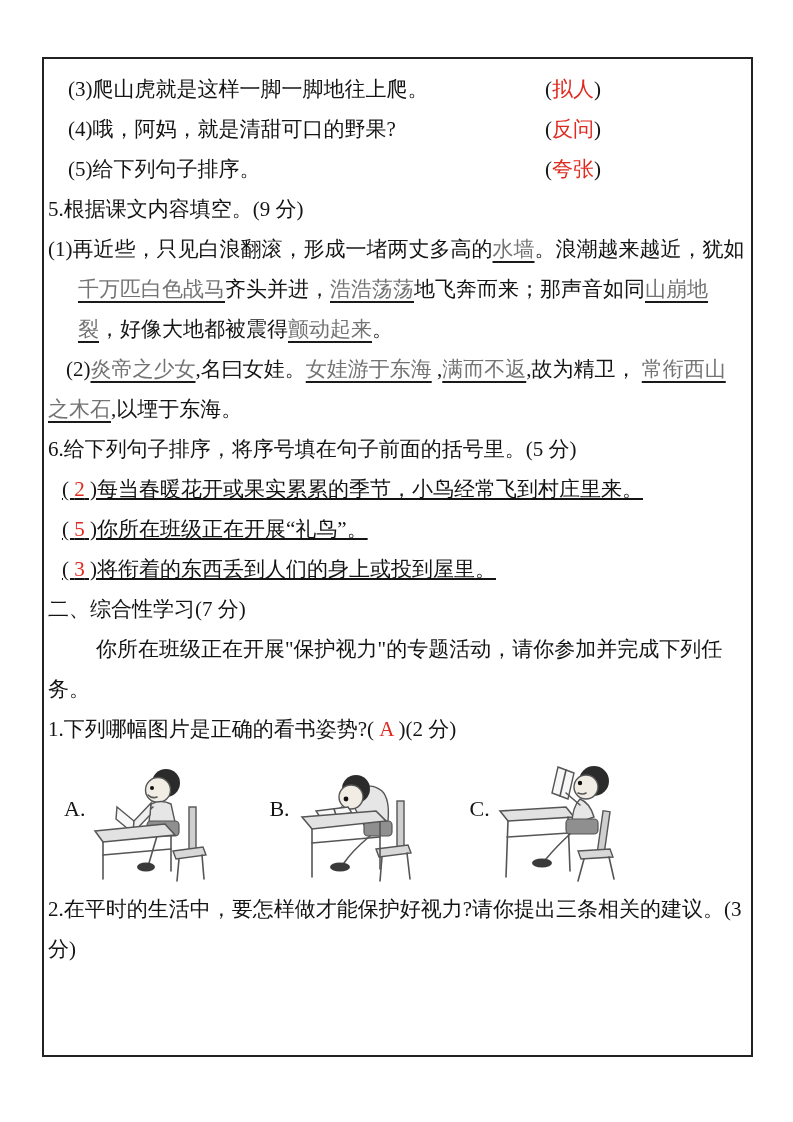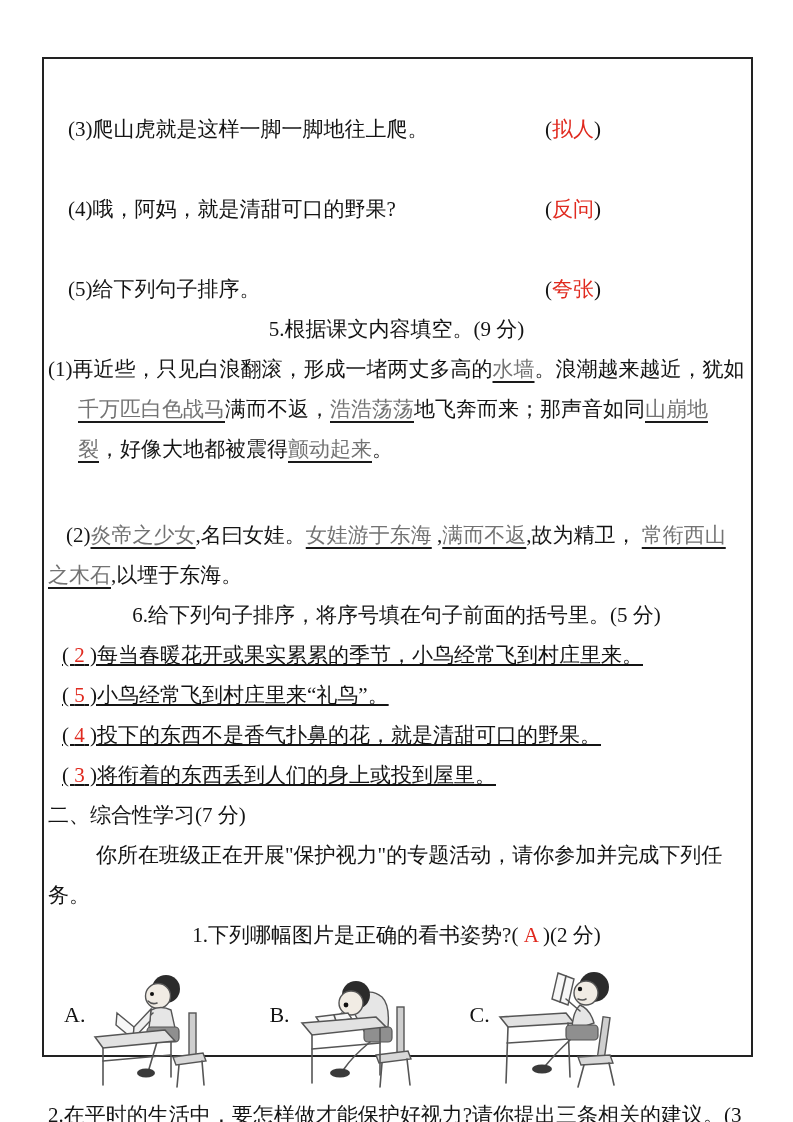--- a/index.html
+++ b/index.html
@@ -15,25 +15,25 @@
     font-size:21px; line-height:40px;
   }
   .rd { color:#e02a1f; }
   .rd-u {
     color:#737373;
     text-decoration:underline;
     text-decoration-color:#1a1a1a;
     text-decoration-thickness:1.6px;
     text-underline-offset:5px;
   }
-  .ans-line { position:relative; padding-left:20px; white-space:nowrap;margin-top:40px; }
+  .ans-line { position:relative; padding-left:20px; white-space:nowrap; }
   .ans-blank { position:absolute; left:497px; top:0; }
-  .q-title { white-space:nowrap;text-align:center; }
+  .q-title { white-space:nowrap; }
   .p1 { padding-left:30px; text-indent:-30px; }
-  .p2 { text-indent:18px;margin-top:46px; }
+  .p2 { text-indent:18px; }
   .seq-item { padding-left:14px; white-space:nowrap;text-decoration:underline; }
   .h2-title { white-space:nowrap; }
   .intro { text-indent:48px; }
   .figs { display:flex; align-items:flex-start; margin:10px 0 2px 16px; height:128px; }
   .fig { display:flex; align-items:flex-start; }
   .fig-a { margin-right:52px; }
   .fig-b { margin-right:48px; }
   .fig-label { margin:38px 4px 0 0; font-size:22px; line-height:24px; }
   .fig svg { display:block; }
   .outline { stroke:#555; stroke-width:1.6; fill:none; stroke-linecap:round; }
@@ -51,29 +51,28 @@
     <span><span>(4)</span><span>哦，阿妈，就是清甜可口的野果?</span></span>
     <span class="ans-blank"><span>(</span><span class="rd">反问</span><span>)</span></span>
   </div>
   <div class="ans-line">
     <span><span>(5)</span><span>给下列句子排序。</span></span>
     <span class="ans-blank"><span>(</span><span class="rd">夸张</span><span>)</span></span>
   </div>
 
   <div class="q-title">5.根据课文内容填空。(9 分)</div>
 
-  <div class="p1"><span>(1)再近些，只见白浪翻滚，形成一堵两丈多高的</span><span class="rd-u">水墙</span><span>。浪潮越来越近，犹如</span><span class="rd-u">千万匹白色战马</span><span>满而不返，</span><span class="rd-u">浩浩荡荡</span><span>地飞奔而来；那声音如同</span><span class="rd-u">山崩地裂</span><span>，好像大地都被震得</span><span class="rd-u">颤动起来</span><span>。</span></div>
+  <div class="p1"><span>(1)再近些，只见白浪翻滚，形成一堵两丈多高的</span><span class="rd-u">水墙</span><span>。浪潮越来越近，犹如</span><span class="rd-u">千万匹白色战马</span><span>齐头并进，</span><span class="rd-u">浩浩荡荡</span><span>地飞奔而来；那声音如同</span><span class="rd-u">山崩地裂</span><span>，好像大地都被震得</span><span class="rd-u">颤动起来</span><span>。</span></div>
 
   <div class="p2"><span>(2)</span><span class="rd-u">炎帝之少女</span><span>,名曰女娃。</span><span class="rd-u">女娃游于东海</span><span> ,</span><span class="rd-u">满而不返</span><span>,故为精卫， </span><span class="rd-u">常衔西山之木石</span><span>,以堙于东海。</span></div>
 
   <div class="q-title">6.给下列句子排序，将序号填在句子前面的括号里。(5 分)</div>
 
   <div class="seq-item"><span>( </span><span class="rd">2</span><span> )</span><span>每当春暖花开或果实累累的季节，小鸟经常飞到村庄里来。</span></div>
-  <div class="seq-item"><span>( </span><span class="rd">5</span><span> )</span><span>小鸟经常飞到村庄里来“礼鸟”。</span></div>
-  <div class="seq-item"><span>( </span><span class="rd">4</span><span> )</span><span>投下的东西不是香气扑鼻的花，就是清甜可口的野果。</span></div>
+  <div class="seq-item"><span>( </span><span class="rd">5</span><span> )</span><span>你所在班级正在开展“礼鸟”。</span></div>
   <div class="seq-item"><span>( </span><span class="rd">3</span><span> )</span><span>将衔着的东西丢到人们的身上或投到屋里。</span></div>
 
   <div class="h2-title">二、综合性学习(7 分)</div>
   <div class="intro">你所在班级正在开展"保护视力"的专题活动，请你参加并完成下列任务。</div>
 
   <div class="q-title"><span>1.下列哪幅图片是正确的看书姿势?</span><span>( </span><span class="rd">A</span><span> )</span><span>(2 分)</span></div>
 
   <div class="figs">
 
     <div class="fig fig-a">

